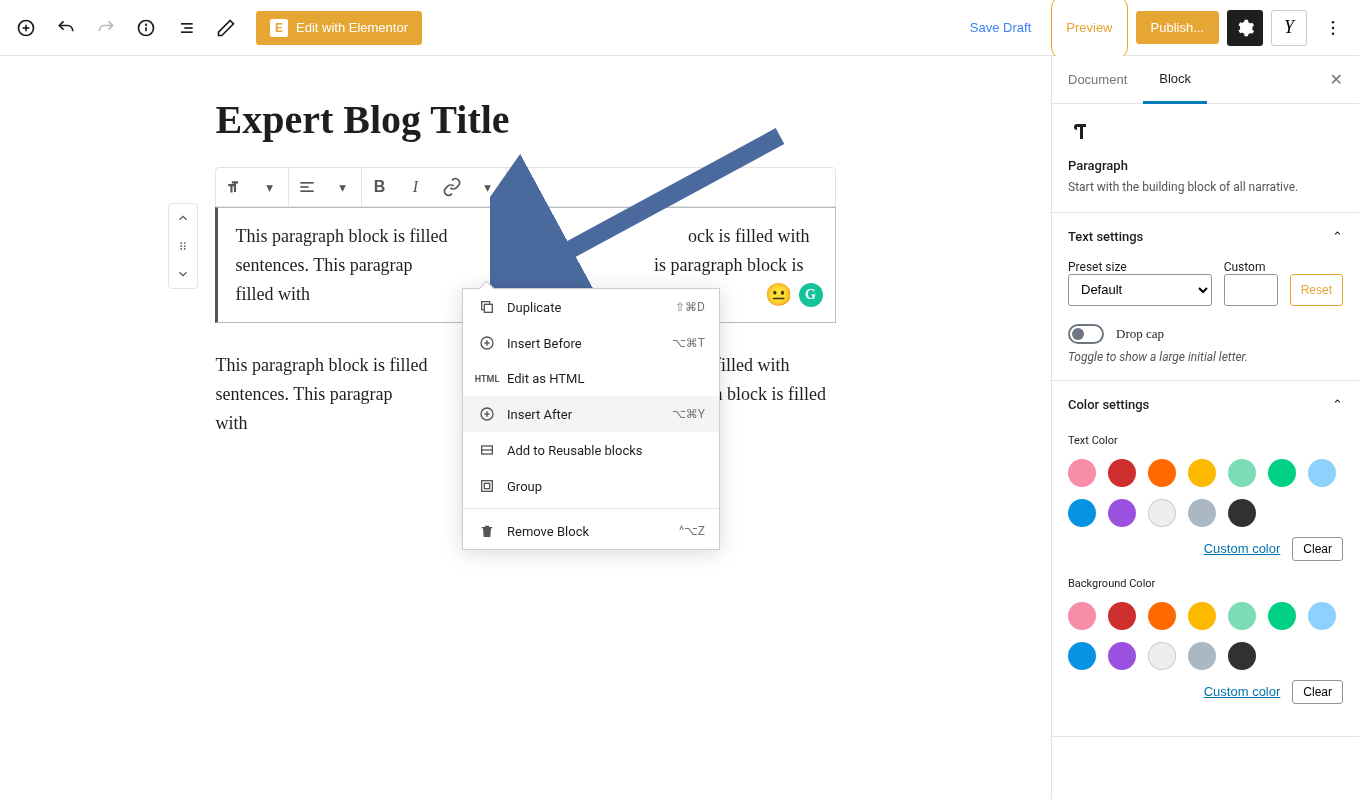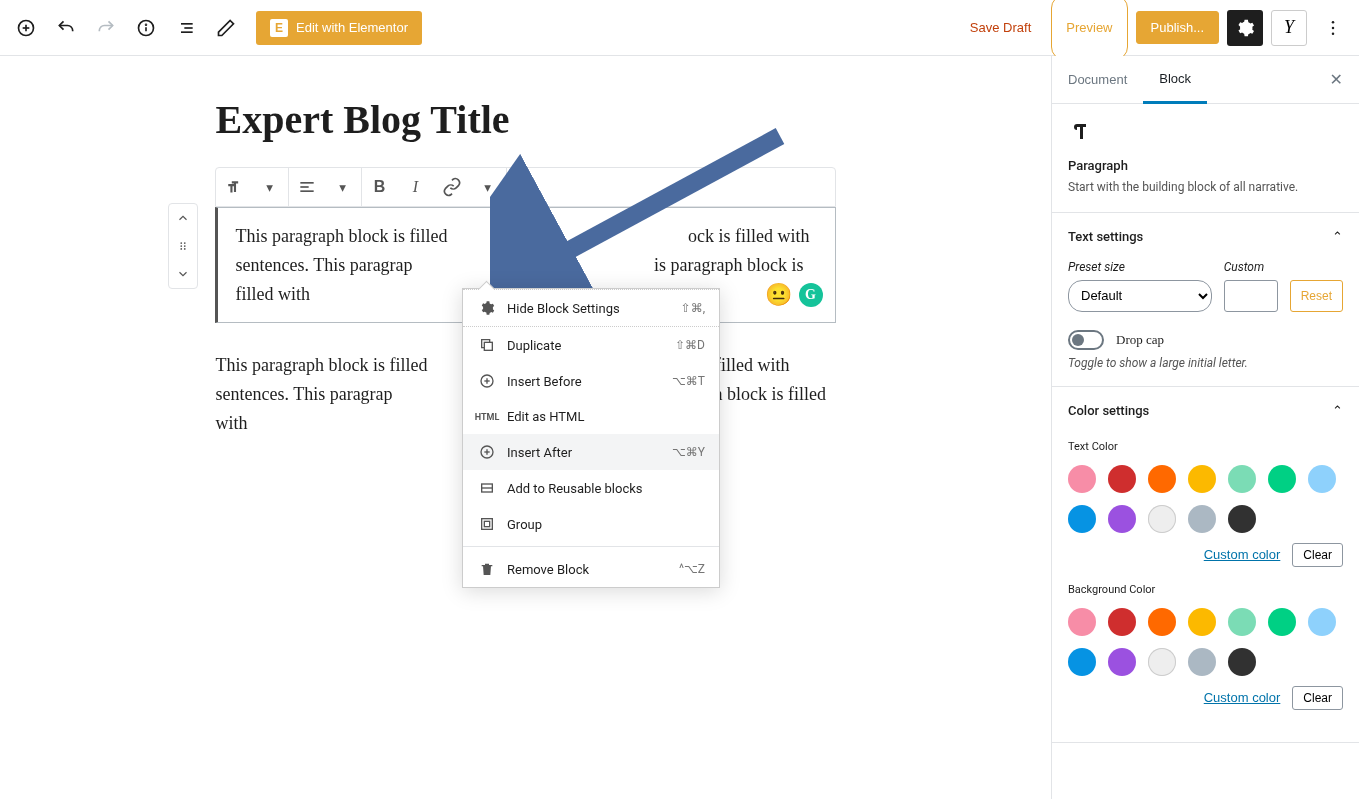--- a/index.html
+++ b/index.html
@@ -6,21 +6,21 @@
 body { font-family: -apple-system, BlinkMacSystemFont, "Segoe UI", Roboto, sans-serif; font-size: 13px; color: #1e1e1e; background: #fff; overflow: hidden; }
 .app { display: flex; flex-direction: column; height: 799px; width: 1359px; }
 .topbar { display: flex; align-items: center; height: 56px; border-bottom: 1px solid #e2e4e7; padding: 0 8px; }
 .topbar-left { display: flex; align-items: center; gap: 4px; }
 .topbar-right { display: flex; align-items: center; gap: 8px; margin-left: auto; }
 .icon-btn { width: 36px; height: 36px; display: flex; align-items: center; justify-content: center; border: none; background: none; cursor: pointer; border-radius: 3px; color: #1e1e1e; }
 .icon-btn svg { width: 20px; height: 20px; }
 .icon-btn.disabled { color: #b5bcc2; }
 .elementor-btn { display: flex; align-items: center; gap: 8px; background: #e6a634; color: #fff; border: none; padding: 8px 14px; border-radius: 3px; font-size: 13px; font-weight: 500; cursor: pointer; margin-left: 8px; }
 .elementor-btn .eicon { width: 18px; height: 18px; background: #fff; color: #e6a634; display: flex; align-items: center; justify-content: center; border-radius: 2px; font-weight: bold; font-size: 12px; }
-.link-btn { color: #c2410c; background: none; border: none; font-size: 13px; cursor: pointer; padding: 8px 12px; }
+.link-btn { color: #3b82f6; background: none; border: none; font-size: 13px; cursor: pointer; padding: 8px 12px; }
 .outline-btn { border: 1px solid #e6a634; color: #e6a634; background: #fff; padding: 24px 14px; border-radius: 13px; font-size: 13px; cursor: pointer; }
 .primary-btn { background: #e6a634; color: #fff; border: 1px solid #e6a634; padding: 8px 14px; border-radius: 3px; font-size: 13px; cursor: pointer; }
 .settings-btn { width: 36px; height: 36px; background: #1e1e1e; color: #fff; display: flex; align-items: center; justify-content: center; border: none; border-radius: 3px; cursor: pointer; }
 .yoast-btn { width: 36px; height: 36px; border: 1px solid #ccc; background: #fff; display: flex; align-items: center; justify-content: center; border-radius: 3px; cursor: pointer; font-style: italic; font-family: serif; font-size: 18px; }
 .main { display: flex; flex: 1; overflow: hidden; }
 .editor { flex: 1; position: relative; overflow: auto; }
 .content { max-width: 720px; margin: 0 auto; padding: 40px 50px; position: relative; }
 .post-title { font-family: Georgia, serif; font-size: 40px; font-weight: bold; margin-bottom: 24px; }
 .block-wrapper { position: relative; }
 .block-nav { position: absolute; left: -48px; top: 36px; display: flex; flex-direction: column; border: 1px solid #e2e4e7; border-radius: 4px; background: #fff; }
@@ -54,22 +54,22 @@
 .block-info { display: flex; padding: 16px; gap: 14px; border-bottom: 1px solid #e2e4e7; flex-direction: column; }
 .block-info-icon { width: 24px; height: 24px; display: flex; align-items: center; justify-content: center; }
 .block-info-text { flex: 1; }
 .block-info-title { font-weight: 500; font-size: 13px; margin-bottom: 6px; }
 .block-info-desc { font-size: 12px; color: #555; line-height: 1.4; }
 .panel { border-bottom: 1px solid #e2e4e7; }
 .panel-header { display: flex; justify-content: space-between; align-items: center; padding: 16px; cursor: pointer; font-weight: 500; font-size: 13px; }
 .panel-body { padding: 0 16px 16px; }
 .flex-row { display: flex; gap: 12px; align-items: flex-end; }
 .field-group { flex: 1; }
-.field-label { font-size: 12px; margin-bottom: 6px; display: block; font-style: italic; }
-.select { width: 100%; height: 32px; border: 1px solid #8d96a0; border-radius: 14px; padding: 0 8px; font-size: 13px; background: #fff; }
+.field-label { font-size: 12px; display: block; }
+.select { width: 100%; height: 32px; border: 1px solid #8d96a0; border-radius: 3px; padding: 0 8px; font-size: 13px; background: #fff; }
 .num-input { width: 54px; height: 32px; border: 1px solid #8d96a0; border-radius: 3px; padding: 0 6px; }
 .reset-btn { border: 1px solid #e6a634; color: #e6a634; background: #fff; padding: 6px 10px; border-radius: 3px; font-size: 12px; cursor: pointer; height: 32px; }
 .toggle-row { display: flex; align-items: center; gap: 12px; margin-top: 18px; font-family: Liberation Serif, serif; }
 .toggle { width: 36px; height: 20px; border: 2px solid #6c7781; border-radius: 10px; position: relative; background: #fff; }
 .toggle::after { content: ''; position: absolute; left: 2px; top: 2px; width: 12px; height: 12px; border-radius: 50%; background: #6c7781; }
 .toggle-hint { font-size: 12px; font-style: italic; color: #555; margin-top: 6px; }
 .color-label { font-size: 11px; margin-bottom: 12px; margin-top: 6px; }
 .swatches { display: flex; flex-wrap: wrap; gap: 12px; margin-bottom: 10px; }
 .swatch { width: 28px; height: 28px; border-radius: 50%; cursor: pointer; border: none; }
 .swatch.light { box-shadow: inset 0 0 0 1px #ccc; }
@@ -237,29 +237,20 @@
             <defs>
               <marker id="ah" markerWidth="12" markerHeight="12" refX="2" refY="6" orient="auto">
                 <path d="M0,0 L12,6 L0,12 Z" fill="#4a6a9e"></path>
               </marker>
             </defs>
             <line x1="290" y1="10" x2="50" y2="140" stroke="#4a6a9e" stroke-width="18" marker-end="url(#ah)"></line>
           </svg>
       </div>
 
       <div class="dropdown-menu">
-        <div class="menu-item first-bordered">
-          <span class="mi-icon">
-              <svg width="16" height="16" viewBox="0 0 24 24" fill="currentColor">
-                <path d="M12 8a4 4 0 100 8 4 4 0 000-8zm8.94 4c0-.48-.05-.94-.14-1.4l2.03-1.58-2-3.46-2.4.96a7 7 0 00-2.42-1.4L15.5 2h-4l-.5 2.52a7 7 0 00-2.42 1.4l-2.4-.96-2 3.46L6.2 10.6A7 7 0 006.06 12c0 .48.05.94.14 1.4l-2.03 1.58 2 3.46 2.4-.96c.72.6 1.54 1.08 2.42 1.4L11.5 22h4l.5-2.52a7 7 0 002.42-1.4l2.4.96 2-3.46-2.03-1.58c.1-.46.15-.92.15-1.4z"></path>
-              </svg>
-            </span>
-          <span class="mi-label">Hide Block Settings</span>
-          <span class="mi-shortcut">⇧⌘,</span>
-        </div>
         <div class="menu-item">
           <span class="mi-icon">
               <svg width="16" height="16" viewBox="0 0 24 24" fill="none" stroke="currentColor" stroke-width="2">
                 <rect x="8" y="8" width="12" height="12"></rect>
                 <path d="M16 8V4H4v12h4"></path>
               </svg>
             </span>
           <span class="mi-label">Duplicate</span>
           <span class="mi-shortcut">⇧⌘D</span>
         </div>

